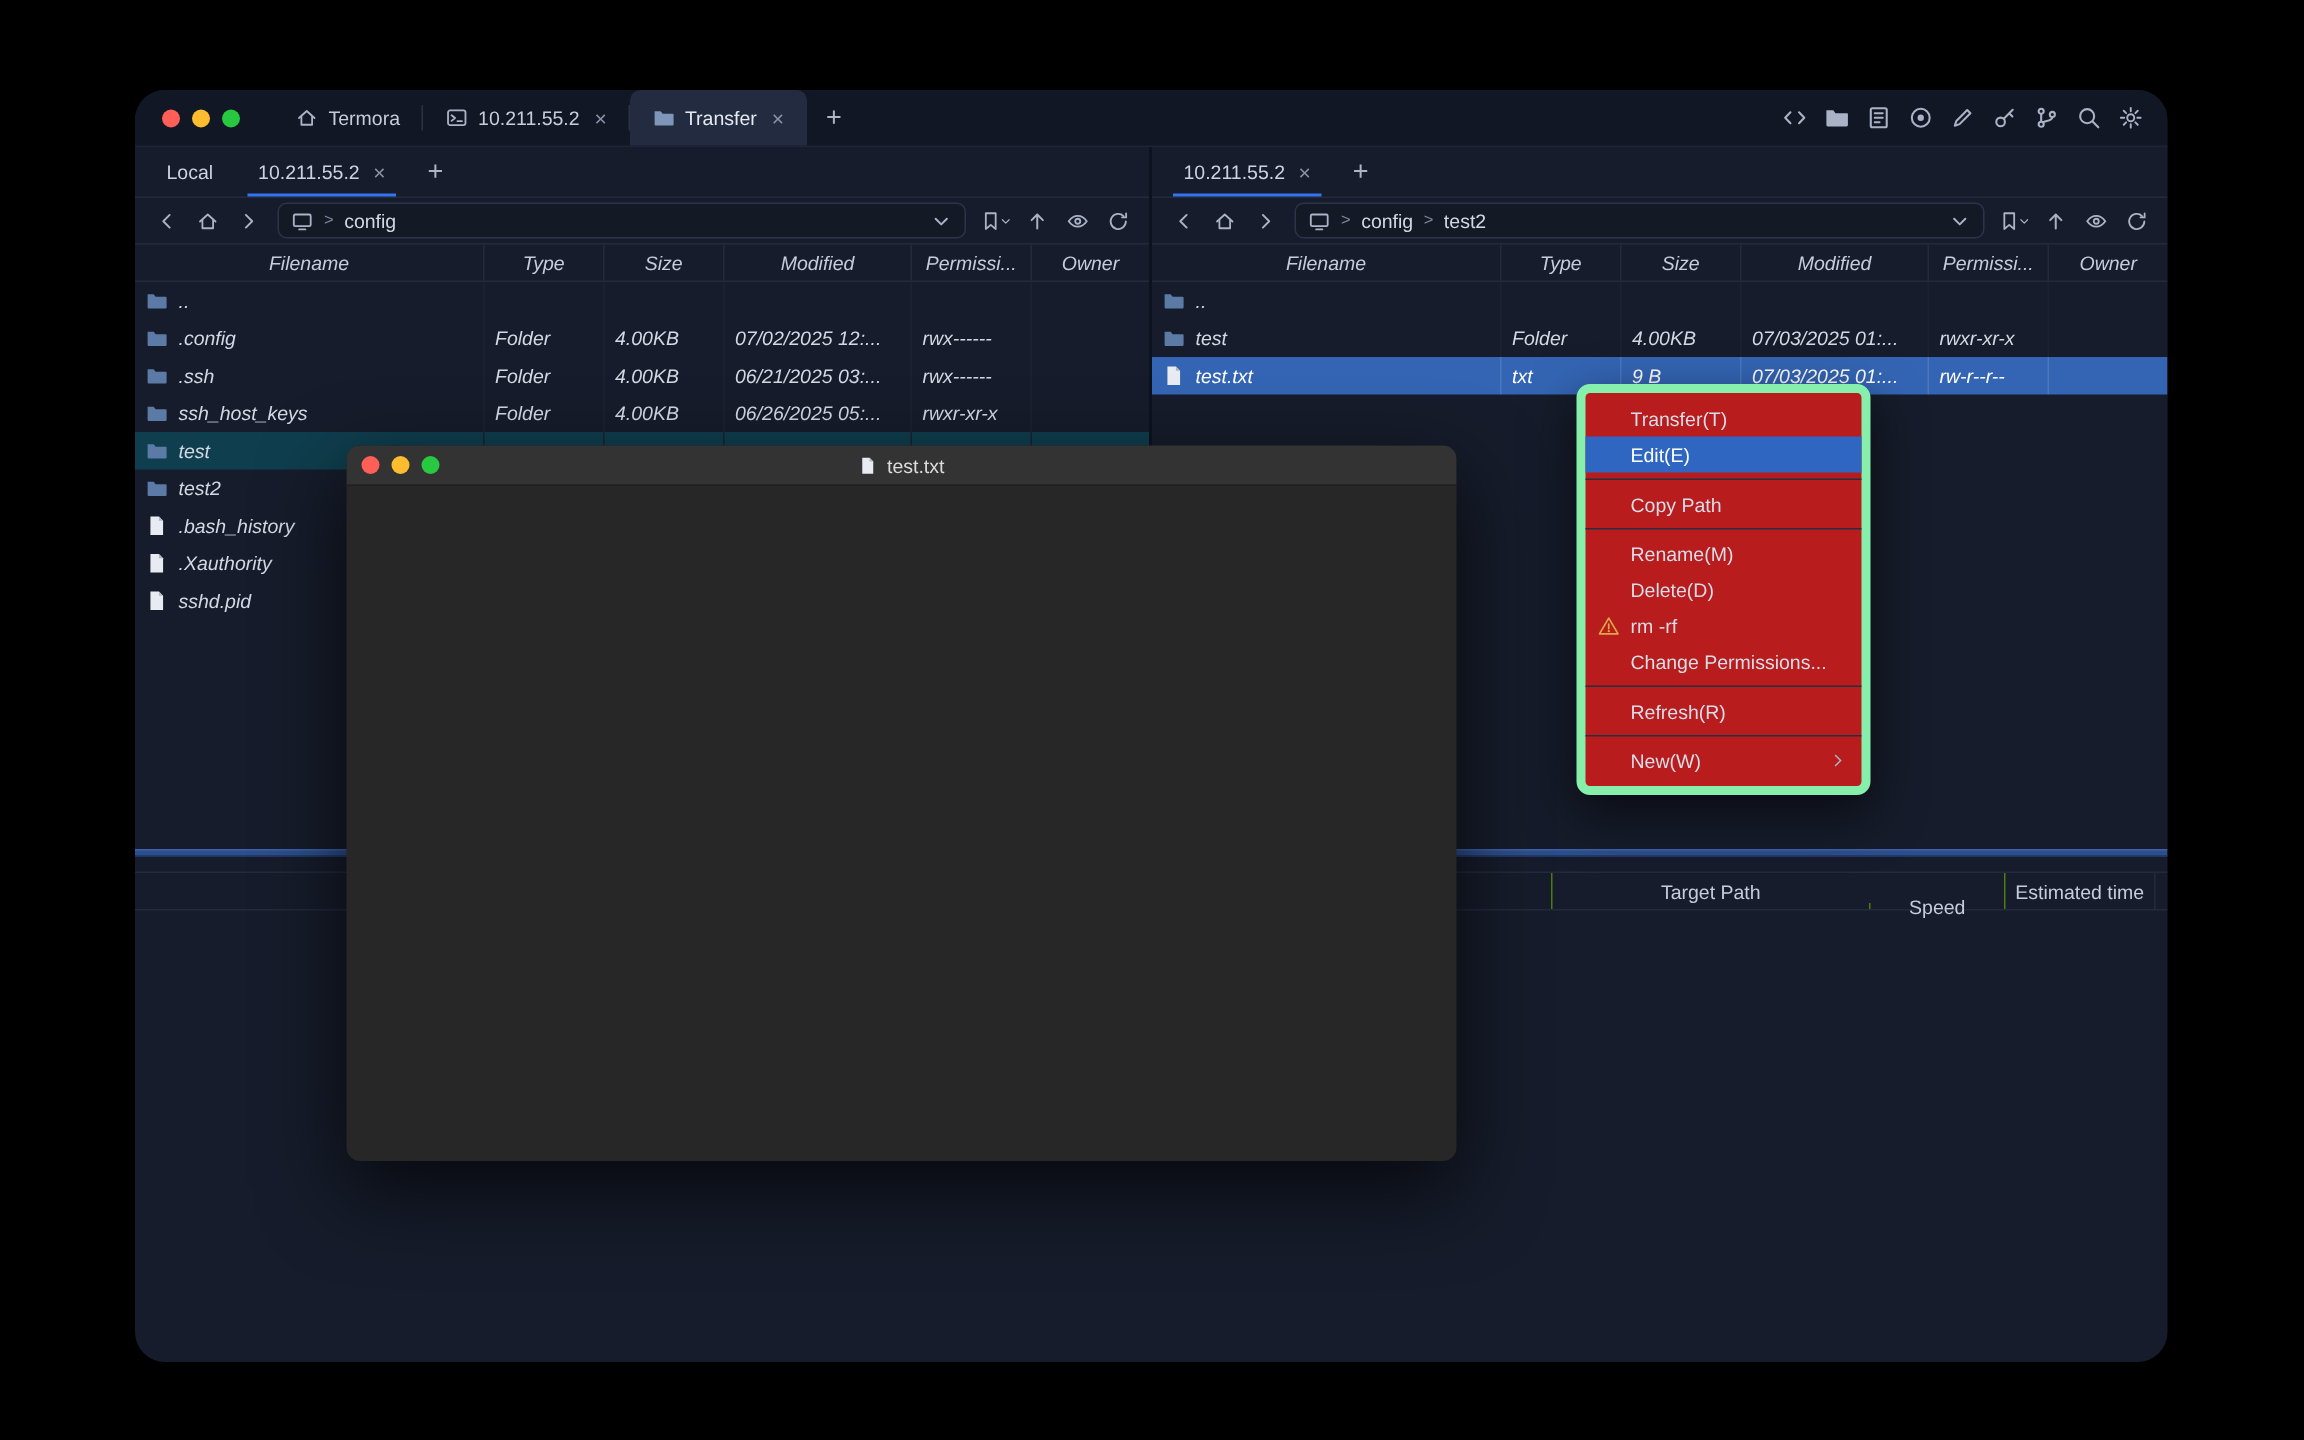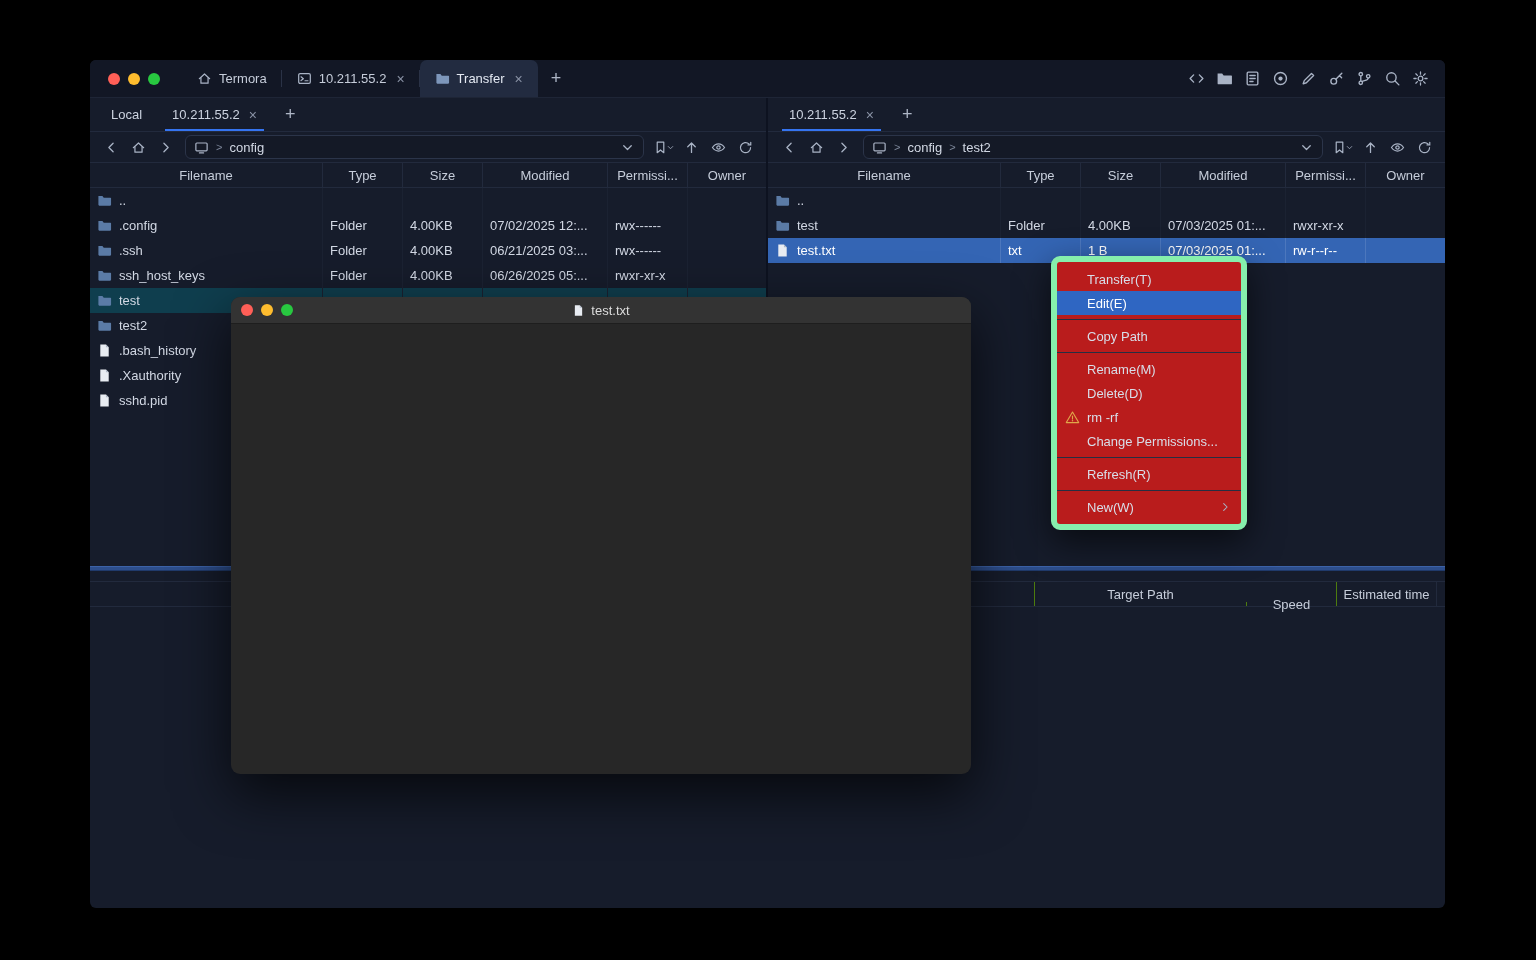--- a/index.html
+++ b/index.html
@@ -1,20 +1,20 @@
 <!DOCTYPE html>
 <html><head>
 <meta charset="utf-8">
 <style>
   * { margin:0; padding:0; box-sizing:border-box; }
   html,body { width:1536px; height:960px; }
   body { background:#000; font-family:"Liberation Sans", sans-serif; position:relative; overflow:hidden; }
 
   .window { position:absolute; left:90px; top:60px; width:1355px; height:848px;
-            background:#161c2b; border-radius:6px; overflow:hidden;
+            background:#161c2b; border-radius:20px; overflow:hidden;
             box-shadow:0 24px 70px rgba(0,0,0,.7); }
 
   
   .titlebar { height:38px; background:#121725; display:flex; align-items:stretch; border-bottom:1px solid #1e2536; }
   .traffic { display:flex; align-items:center; gap:8px; padding:0 22px 0 18px; }
   .dot { width:12px; height:12px; border-radius:50%; }
   .dot.red{background:#ff5f57}.dot.yellow{background:#febc2e}.dot.green{background:#28c840}
   .ttabs { display:flex; align-items:stretch; }
   .ttab { display:flex; align-items:center; gap:7px; padding:0 15px; font-size:13px; color:#c6cdda; position:relative; }
   .ttab.sep::after{content:'';position:absolute;right:0;top:10px;bottom:10px;width:1px;background:#2a3246;}
@@ -39,21 +39,21 @@
 
   .pane-toolbar { height:30px; display:flex; align-items:center; gap:3px; padding:0 9px; }
   .icon-btn { width:24px; height:24px; display:flex; align-items:center; justify-content:center; border-radius:4px; }
   .path-box { flex:1; height:24px; margin:0 5px; border:1px solid #2b3449; background:#141926; border-radius:6px;
               display:flex; align-items:center; gap:7px; padding:0 8px; font-size:13px; color:#d2d8e4; }
   .path-box .crumb-sep { color:#7c8699; font-size:11px; }
   .path-box .chev-end { margin-left:auto; }
   .bm-caret { width:9px; height:9px; margin-left:-2px; }
 
   
-  .thead, .trow { display:grid; grid-template-columns:233px 80px 80px 125px 80px 1fr; }
+  .thead, .trow { display:grid; grid-template-columns:233px 80px 80px 125px 80px 1fr;font-style:italic; }
   .thead { height:26px; border-top:1px solid #222a3d; border-bottom:1px solid #222a3d; }
   .thead > div { display:flex; align-items:center; justify-content:center; font-size:13px; color:#c6cdda; border-right:1px solid #222a3d; }
   .thead > div:last-child { border-right:none; }
   .trow { height:25px; font-size:13px; color:#d2d8e4; }
   .trow > div { display:flex; align-items:center; padding:0 7px; border-right:1px solid #1b2232; overflow:hidden; white-space:nowrap; }
   .trow > div:last-child { border-right:none; }
   .trow .namecell { gap:7px; }
   .trow.sel-blue { background:#3465b4; color:#fff; }
   .trow.sel-blue > div { border-right-color:rgba(255,255,255,.12); }
   .trow.sel-teal { background:#0f3e4e; }
@@ -526,21 +526,21 @@
           <div></div>
       </div>
       <div class="trow sel-blue">
         <div class="namecell">
             <svg class="ic">
               <use href="#i-file"></use>
             </svg>
             <span>test.txt</span>
           </div>
         <div>txt</div>
-          <div>1 B</div>
+          <div>9 B</div>
           <div>07/03/2025 01:...</div>
           <div>rw-r--r--</div>
           <div></div>
       </div>
     </div>
   </div>
 
   <div class="h-splitter"></div>
   <div class="tq-header">
     <div class="spacer"></div>

